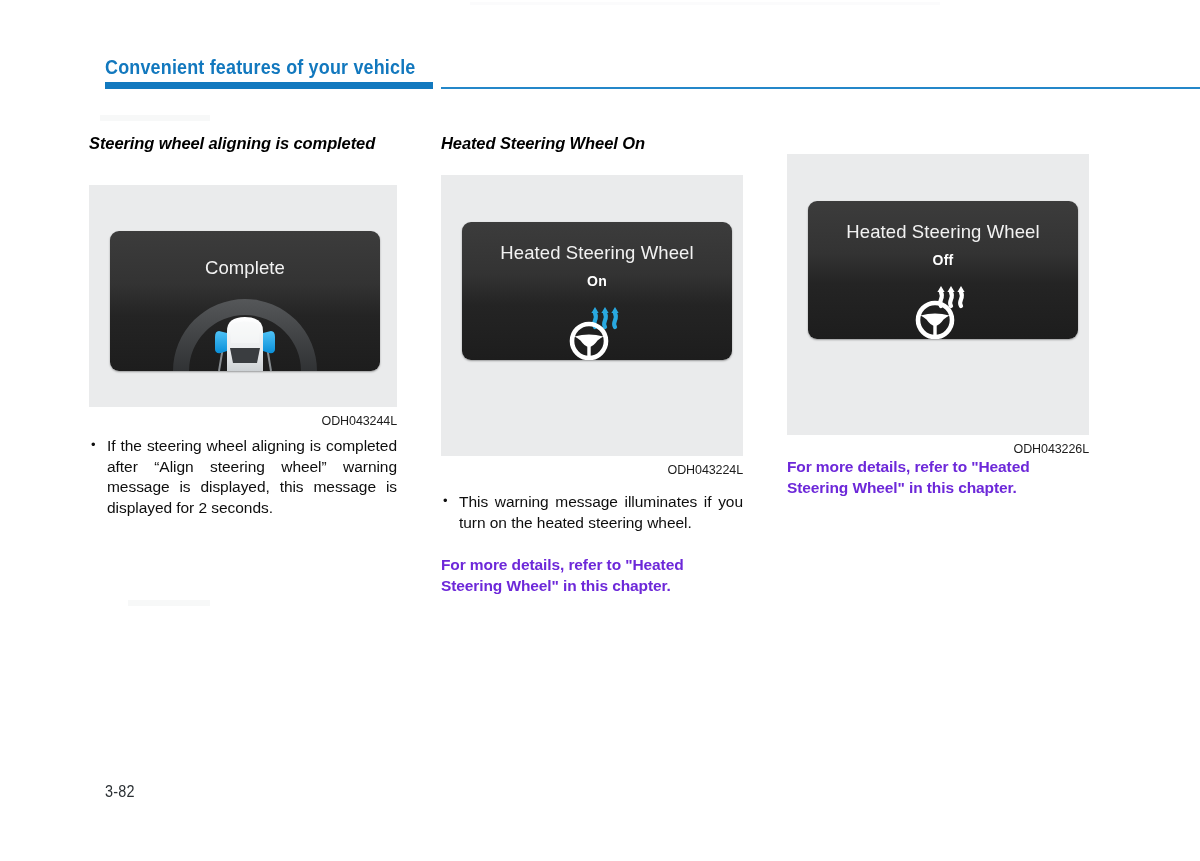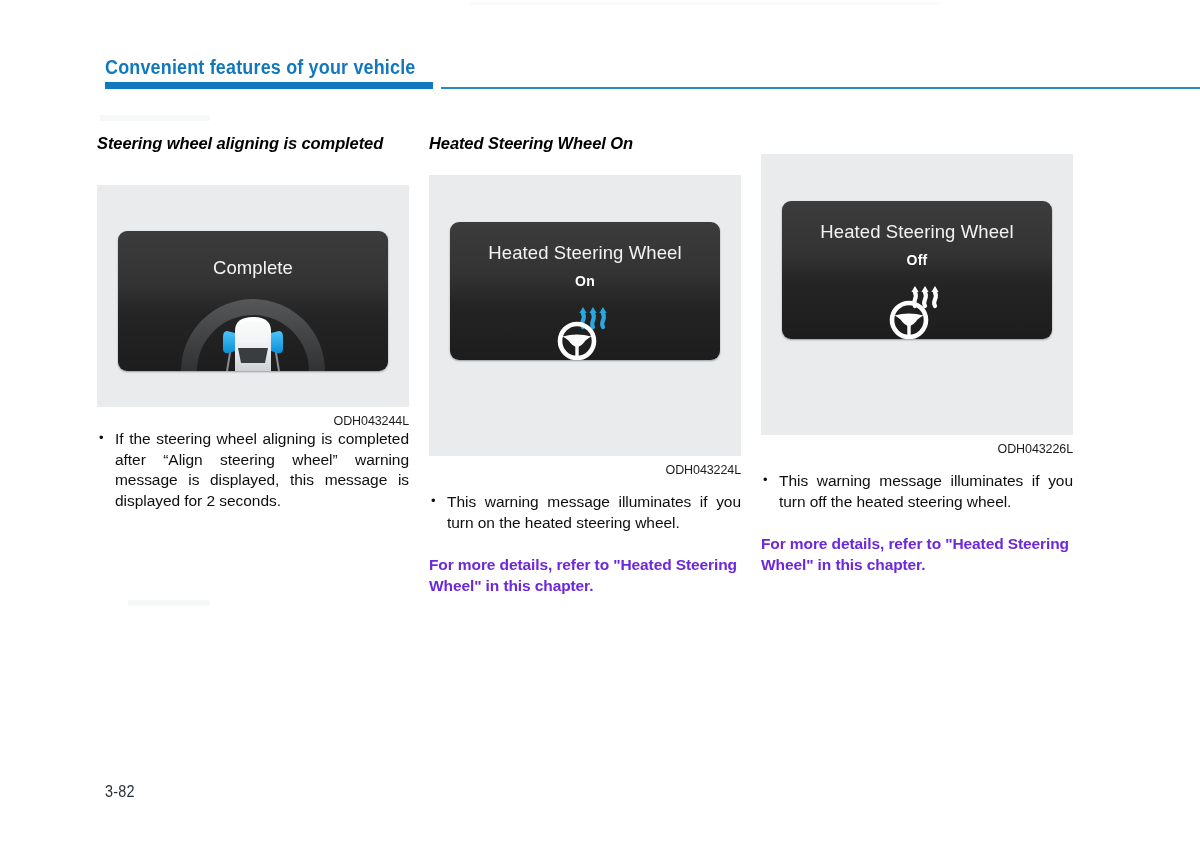--- a/index.html
+++ b/index.html
@@ -60,25 +60,25 @@
     left: 336px;
     top: 31px;
     width: 759px;
     height: 2px;
     background: #2487c9;
   }
 
   
   .columns {
     position: absolute;
-    left: 97px;
+    left: 89px;
     top: 133px;
     width: 1000px;
     display: flex;
-    gap: 20px;
+    gap: 44px;
   }
   .col {
     width: 312px;
     position: relative;
   }
 
   
   .sub-head {
     font-family: "Liberation Sans", sans-serif;
     font-size: 16.5px;
@@ -170,21 +170,21 @@
     letter-spacing: -.1px;
     white-space: nowrap;
   }
   .fig-1 .fig-caption { bottom: -21px; }
   .fig-2 .fig-caption, .fig-3 .fig-caption { bottom: -21px; }
 
   
   .bullet {
     position: relative;
     padding-left: 18px;
-    margin-top: 22px;
+    margin-top: 29px;
     font-family: "Liberation Sans", sans-serif;
     font-size: 15.5px;
     line-height: 20.5px;
     color: #0e0e0e;
     text-align: justify;
     letter-spacing: -.05px;
   }
   .col2 .bullet, .col3 .bullet { margin-top: 36px; }
   .bullet::before {
     content: "\2022";
@@ -349,19 +349,18 @@
               <circle cx="27" cy="38" r="17" fill="none" stroke="#ffffff" stroke-width="4.6"></circle>
               <path d="M12.6,33.5 Q27,29.5 41.4,33.5 Q38.5,35 35.5,37.5 Q31,44 27,44 Q23,44 18.5,37.5 Q15.5,35 12.6,33.5 Z" fill="#ffffff"></path>
               <rect x="25.3" y="42" width="3.4" height="11" fill="#ffffff"></rect>
             </g>
           </svg>
         </div>
       </div>
       <div class="fig-caption">ODH043226L</div>
     </div>
 
-    <p class="bullet">This warning message illuminates if you turn off the heated steering wheel.</p>
     <p class="note-bold">For more details, refer to "Heated Steering Wheel" in this chapter.</p>
   </div>
 
 </div>
 
 <div class="page-number">3-82</div>
 
 </body></html>

